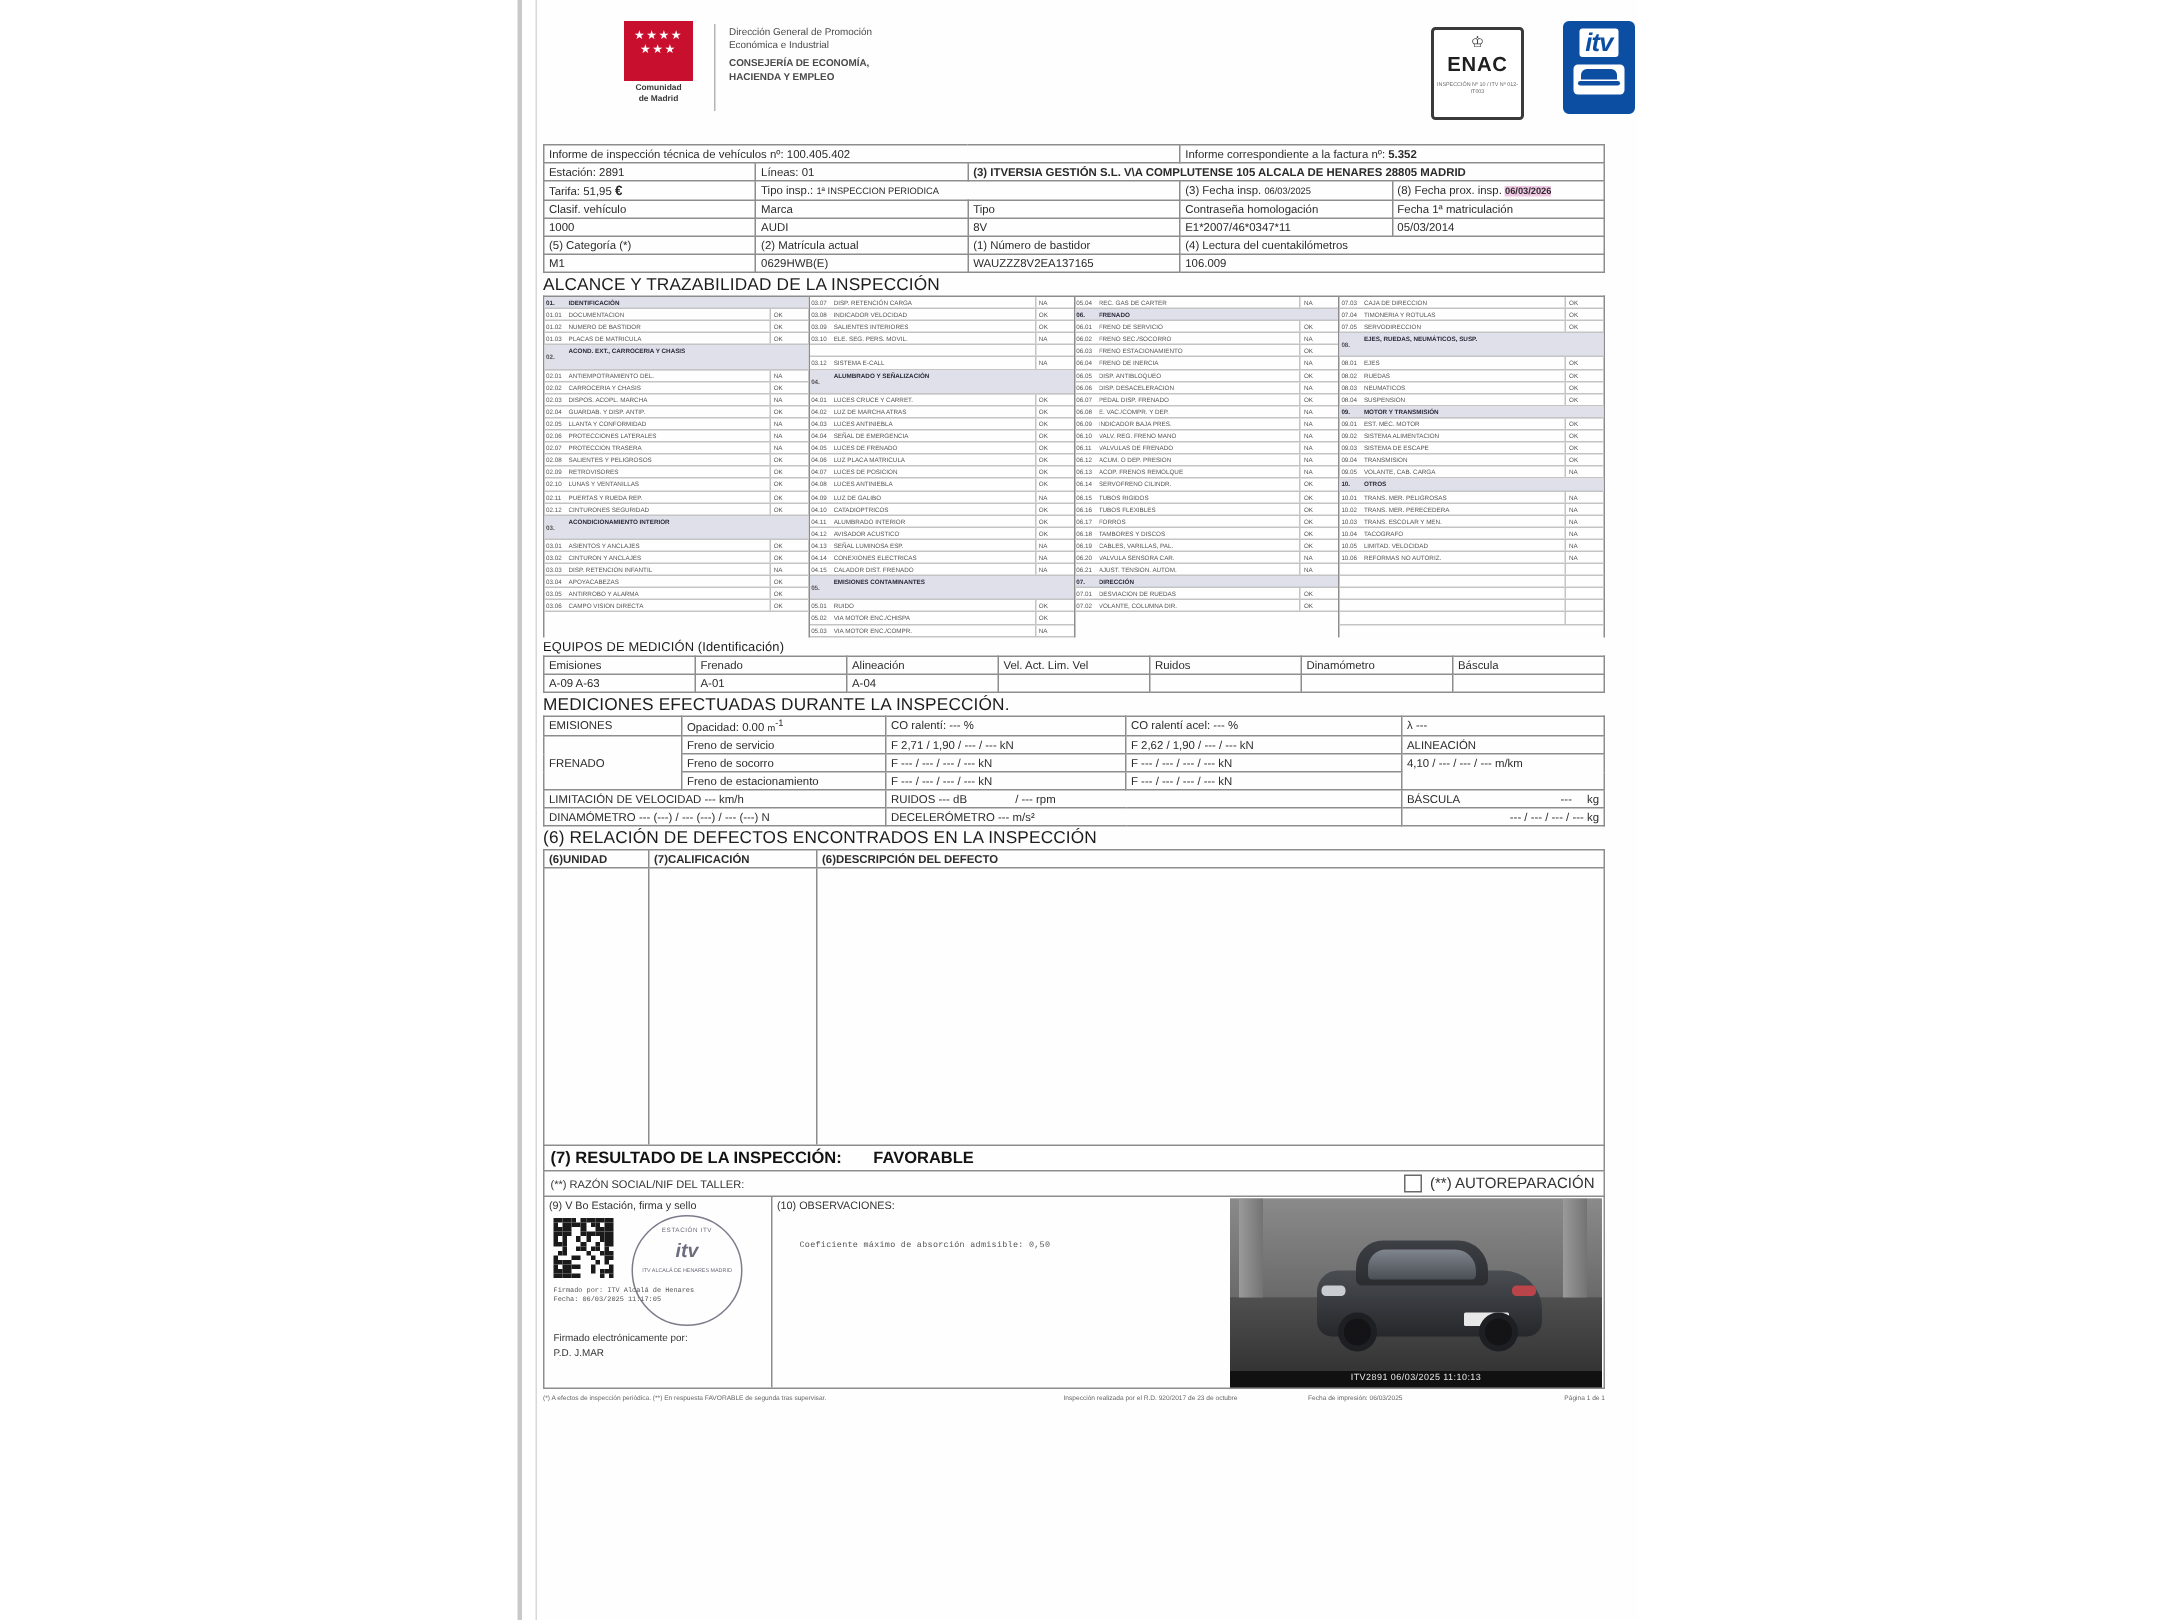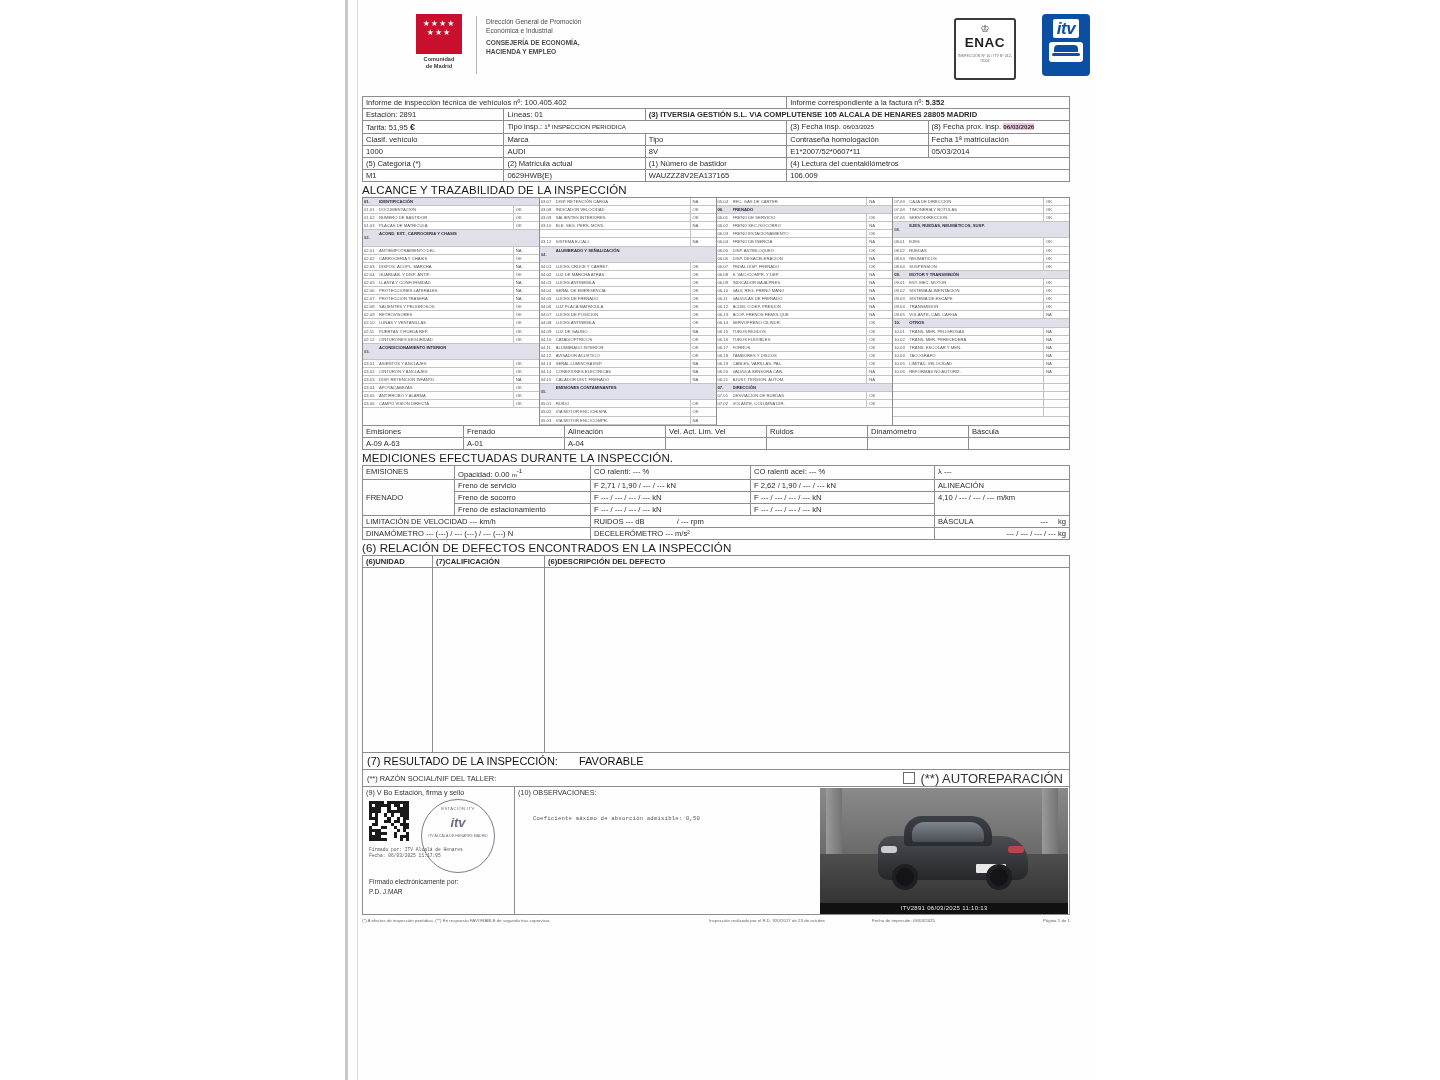--- a/index.html
+++ b/index.html
@@ -99,29 +99,29 @@
 
   
   .defbox { margin-left:4px; width:708px; height:185px; border:1px solid #8d8d8d;
             border-top:none; display:flex; }
   .defbox .c1 { width:70px; border-right:1px solid #8d8d8d; }
   .defbox .c2 { width:112px; border-right:1px solid #8d8d8d; }
   .defbox .c3 { flex:1 1 auto; }
 
   
   .resrow { margin-left:4px; width:708px; border:1px solid #8d8d8d; border-top:none;
-            font-size:11px; font-weight:normal; padding:2px 4px; color:#121212; }
+            font-size:11px; font-weight:bold; padding:2px 4px; color:#121212; }
   .resrow .fav { margin-left:18px; }
 
   .taller { margin-left:4px; width:708px; border:1px solid #8d8d8d; border-top:none;
             display:flex; align-items:center; height:17px; }
   .taller .t1 { flex:1 1 auto; font-size:7.4px; padding-left:4px; color:#333; }
   .taller .chk { width:12px; height:12px; border:1px solid #6a6a6a; background:#fff;
                  margin-right:5px; flex:0 0 12px; }
-  .taller .t2 { font-size:13px; padding-right:6px; color:#333; flex:0 0 auto; }
+  .taller .t2 { font-size:10px; padding-right:6px; color:#333; flex:0 0 auto; }
 
   .bottom { margin-left:4px; width:708px; border:1px solid #8d8d8d; border-top:none;
             display:flex; height:128px;justify-content:flex-end; }
   .bl { width:152px; border-right:1px solid #8d8d8d; position:relative; }
   .bl-h { font-size:7.2px; padding:1px 3px; color:#333; }
   .qr { position:absolute; left:6px; top:14px; width:40px; height:40px; }
   .qr i { position:absolute; background:#1a1a1a; }
   .stamp { position:absolute; left:58px; top:12px; width:74px; height:74px;
            border:1.6px solid #7c7c8c; border-radius:50%; color:#6d6d7d; }
   .stamp .s1 { text-align:center; font-size:4.2px; margin-top:6px; letter-spacing:.4px; }
@@ -268,21 +268,21 @@
         <td style="width:96px" class="lbl">Clasif. vehículo</td>
         <td style="width:140px" class="lbl">Marca</td>
         <td class="lbl">Tipo</td>
         <td style="width:124px" class="lbl">Contraseña homologación</td>
         <td class="lbl">Fecha 1ª matriculación</td>
       </tr>
       <tr>
         <td class="val">1000</td>
         <td class="val">AUDI</td>
         <td class="val">8V</td>
-        <td class="val">E1*2007/52*0607*11</td>
+        <td class="val">E1*2007/46*0347*11</td>
         <td class="val">05/03/2014</td>
       </tr>
       <tr>
         <td class="lbl">(5) Categoría (*)</td>
         <td class="lbl">(2) Matrícula actual</td>
         <td class="lbl">(1) Número de bastidor</td>
         <td colspan="2" class="lbl">(4) Lectura del cuentakilómetros</td>
       </tr>
       <tr>
         <td class="val">M1</td>
@@ -798,20 +798,21 @@
             <div class="sres"></div>
           </div>
           <div class="srow blank">
             <div class="snum"></div>
             <div class="stxt"></div>
             <div class="sres"></div>
           </div>
         </div>
       </div>
 
+    <div class="sec-title" style="font-size:8.6px;padding:1px 0 1px 4px;">EQUIPOS DE MEDICIÓN (Identificación)</div>
     <table class="g">
       <tbody>
           <tr id="equip-labels">
             <td class="lbl">Emisiones</td>
             <td class="lbl">Frenado</td>
             <td class="lbl">Alineación</td>
             <td class="lbl">Vel. Act. Lim. Vel</td>
             <td class="lbl">Ruidos</td>
             <td class="lbl">Dinamómetro</td>
             <td class="lbl">Báscula</td>

